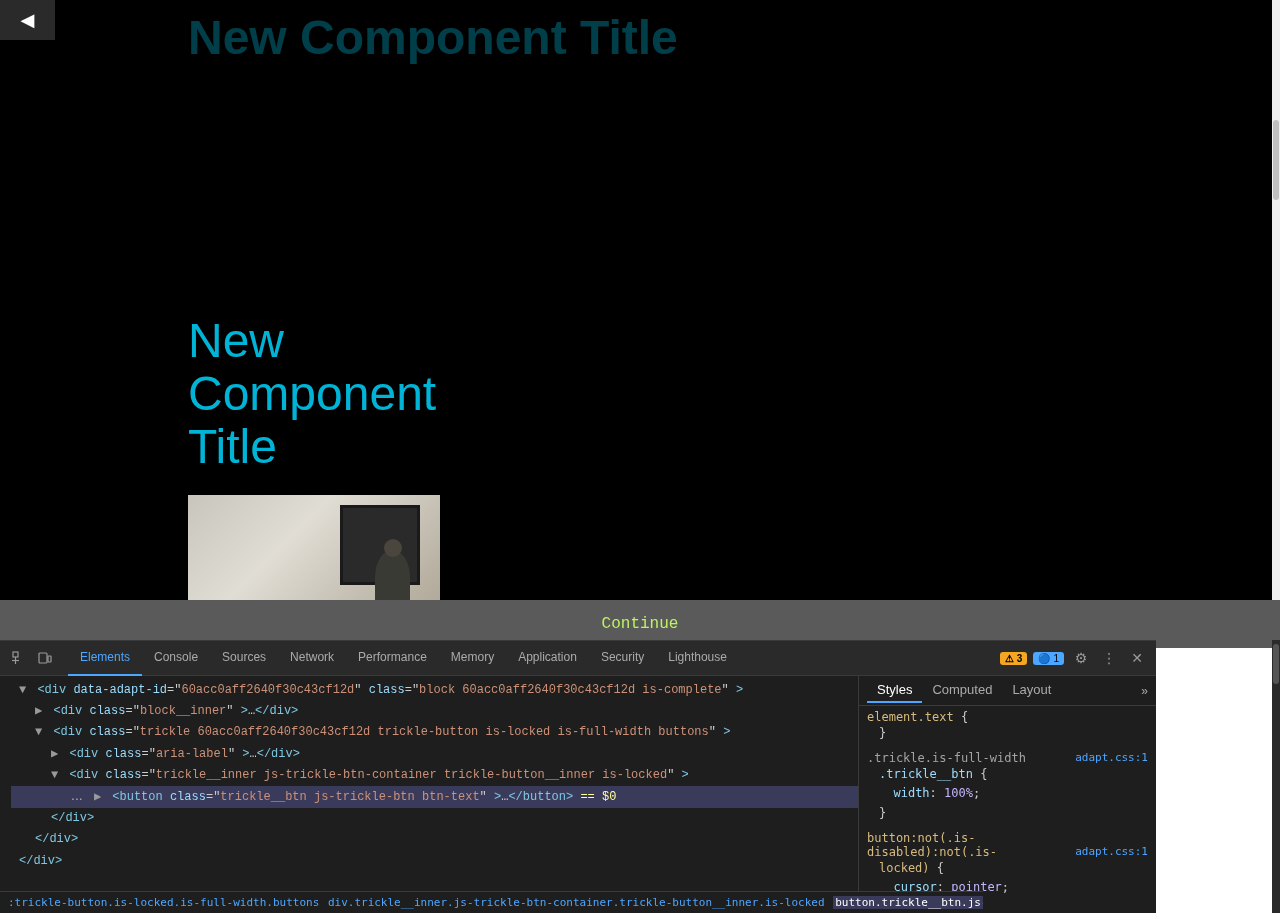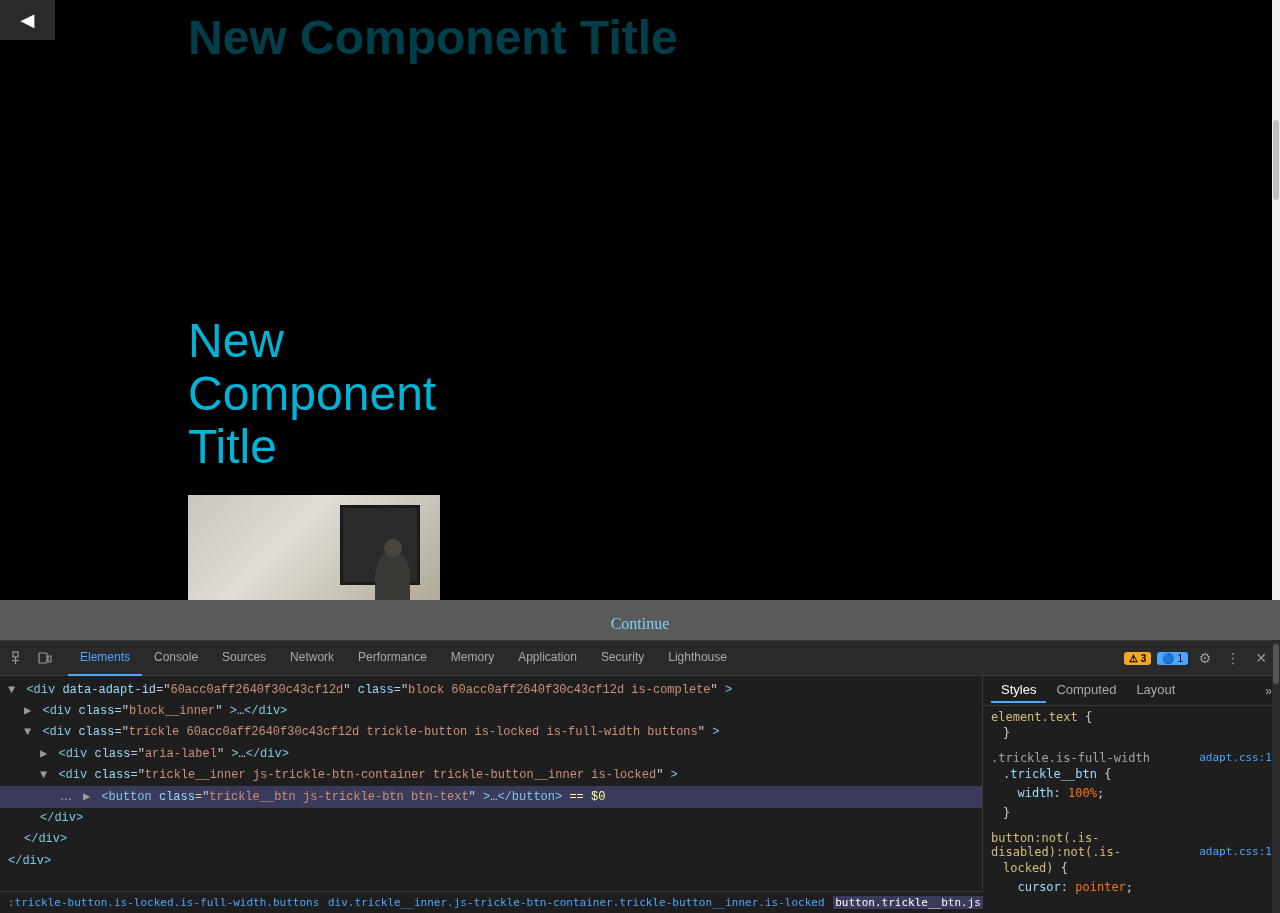--- a/index.html
+++ b/index.html
@@ -102,31 +102,31 @@
       width: 1280px;
       height: 48px;
       background: #5a5a5a;
       display: flex;
       align-items: center;
       justify-content: center;
       top: 600px;
     }
 
     .continue-text {
-      color: #7dd3fc;
+      color: #bef264;
       font-size: 16px;
-      font-family: Liberation Serif, serif;
+      font-family: Liberation Mono, monospace;
     }
 
     
     #devtools {
       position: absolute;
       top: 640px;
       left: 0;
-      width: 1280px;
+      width: 1156px;
       height: 273px;
       background: #1e1e1e;
       border-top: 1px solid #3a3a3a;
     }
 
     
     #devtools-toolbar {
       height: 35px;
       background: #2a2a2a;
       display: flex;
@@ -197,20 +197,21 @@
       color: #000;
       border-radius: 3px;
       padding: 1px 5px;
       font-size: 10px;
     }
 
     
     #devtools-content {
       display: flex;
       height: calc(273px - 35px);
+      margin-left: 11px;
     }
 
     
     #html-panel {
       flex: 1;
       background: #1e1e1e;
       overflow-y: auto;
       padding: 4px 0;
       border-right: 1px solid #3a3a3a;
       font-family: 'Courier New', monospace;
@@ -380,21 +381,21 @@
     .style-rule {
       margin-bottom: 8px;
     }
 
     .style-selector {
       color: #d7ba7d;
       font-size: 12px;
     }
 
     .style-prop { color: #9cdcfe; }
-    .style-value { color: #f97316; }
+    .style-value { color: #c4b5fd; }
     .style-colon { color: #ccc; }
     .style-semicolon { color: #ccc; }
 
     .style-line {
       padding-left: 12px;
       line-height: 1.6;
       color: #ccc;
     }
 
     

